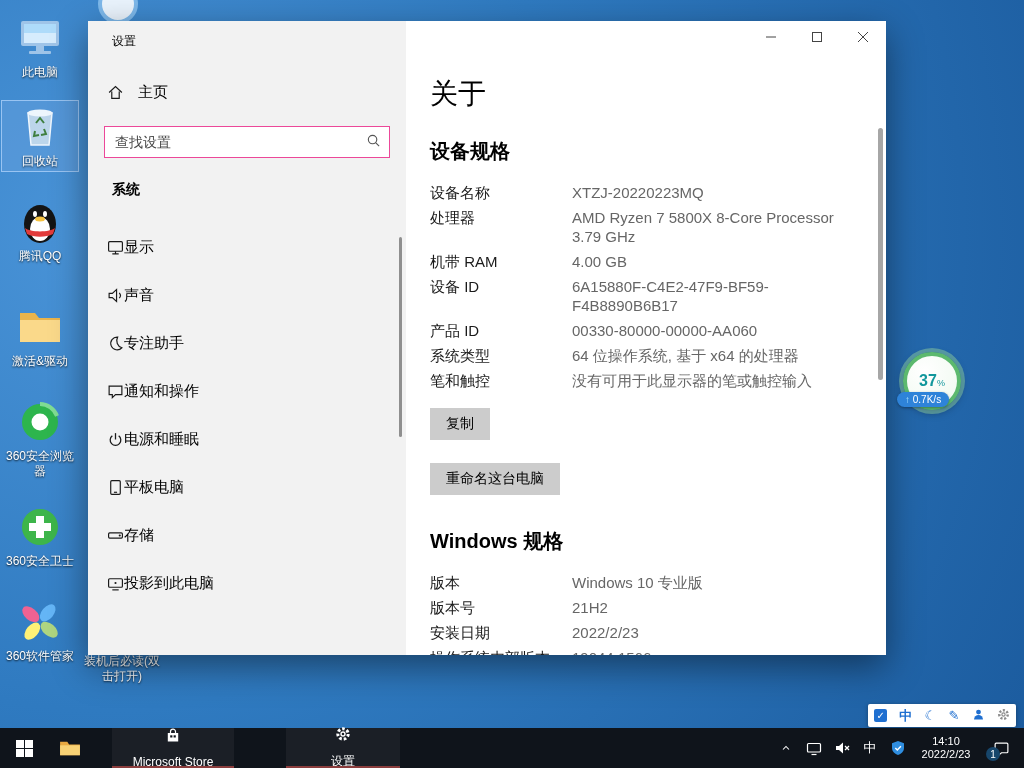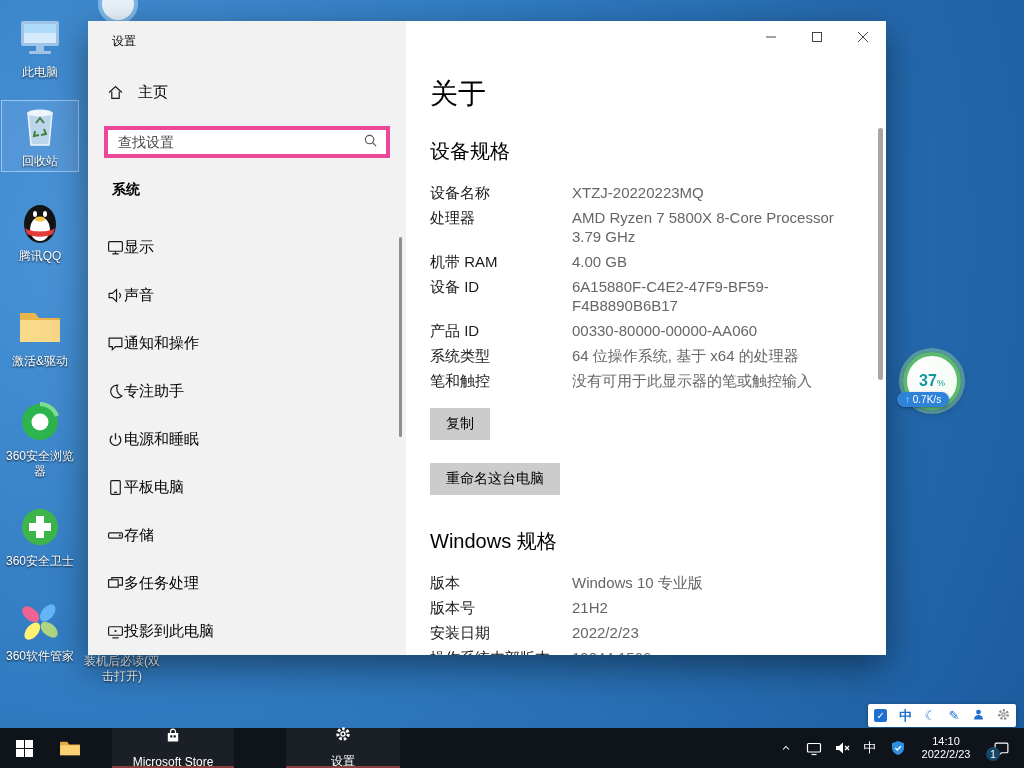--- a/index.html
+++ b/index.html
@@ -16,37 +16,37 @@
   .hidden-top-icon { position:absolute; left:98px; top:-16px; width:40px; height:40px; border-radius:50%;
     background:#eaf4fd; border:4px solid #7db8ea; z-index:1; }
 
   
   .win { position:absolute; left:88px; top:21px; width:798px; height:634px; z-index:50; display:flex;
     background:#fff; box-shadow:0 12px 34px rgba(0,0,0,.45); }
   .sidebar { width:318px; flex:none; background:#f2f2f2; position:relative; height:100%; overflow:hidden; }
   .win-title { position:absolute; left:24px; top:12px; font-size:12px; color:#000; }
   .home-row { position:absolute; left:18px; top:62px; display:flex; align-items:center; gap:14px; font-size:15px; color:#000; cursor:pointer; }
   .searchbox { position:absolute; left:16px; top:105px; width:286px; height:32px; background:#fff;
-    border:4px solid #ec4899; display:flex; align-items:center; padding:0 8px 0 10px; }
+    border:1px solid #ec4899; display:flex; align-items:center; padding:0 8px 0 10px; }
   .searchbox input { flex:1; border:none; outline:none; font-size:14px; color:#333; background:transparent;
     font-family:"Liberation Sans", sans-serif; }
   .searchbox input::placeholder { color:#333; opacity:.9; }
   .section-title { position:absolute; left:24px; top:160px; font-size:14px; font-weight:bold; color:#000; }
   .nav { position:absolute; left:0; top:202px; width:100%; }
   .nav-item { height:48px; display:flex; align-items:center; padding-left:18px; font-size:15px; color:#000; cursor:pointer; }
   .nav-ic { width:18px; height:18px; flex:none; display:flex; align-items:center; justify-content:center; }
   .side-scroll { position:absolute; right:4px; top:216px; width:3px; height:200px; background:#8f8f8f; border-radius:2px; }
 
   .content { flex:1; position:relative; height:100%; background:#fff; overflow:hidden; }
   .winbtns { position:absolute; top:0; right:0; display:flex; z-index:5; }
   .wbtn { width:46px; height:32px; display:flex; align-items:center; justify-content:center; cursor:pointer; }
 
   .page { padding:56px 40px 0 24px; }
   .page h1 { font-size:28px; font-weight:400; color:#000; line-height:34px; margin-bottom:28px; }
-  .page h2 { font-size:20px; font-weight:400; color:#000; line-height:24px; margin-bottom:20px; }
+  .page h2 { font-size:20px; font-weight:700; color:#000; line-height:24px; margin-bottom:20px; }
   .spec-row { display:flex; margin-bottom:6px; font-size:15px; line-height:19px; }
   .spec-label { width:142px; flex:none; color:#1a1a1a; }
   .spec-value { color:#666; white-space:pre-line; }
   .btn { display:inline-block; background:#cccccc; border:none; color:#000; font-size:14px; padding:7px 16px;
     font-family:"Liberation Sans", sans-serif; cursor:pointer; }
   .btn-copy { margin-top:12px; margin-bottom:0; }
   .btn-rename { margin-top:23px; margin-bottom:34px; }
   .main-scroll { position:absolute; right:3px; top:32px; bottom:2px; width:5px; }
   .main-thumb { position:absolute; top:75px; width:5px; height:252px; background:#a6a6a6; border-radius:3px; }
 
@@ -228,32 +228,32 @@
               <svg width="17" height="17" viewBox="0 0 16 16">
                 <path d="M2 6h3l4-3.5v11L5 10H2z" fill="none" stroke="#1a1a1a" stroke-width="1.1"></path>
                 <path d="M11.5 5.5a3.6 3.6 0 0 1 0 5" fill="none" stroke="#1a1a1a" stroke-width="1.1"></path>
               </svg>
             </span>
           <span>声音</span>
         </div>
         <div class="nav-item">
           <span class="nav-ic">
               <svg width="17" height="17" viewBox="0 0 16 16">
+                <path d="M10 2a6 6 0 1 0 4 10A7 7 0 0 1 10 2z" fill="none" stroke="#1a1a1a" stroke-width="1.1"></path>
+              </svg>
+            </span>
+          <span>专注助手</span>
+        </div>
+        <div class="nav-item">
+          <span class="nav-ic">
+              <svg width="17" height="17" viewBox="0 0 16 16">
                 <path d="M2 3h12v8H8l-3 2.8V11H2z" fill="none" stroke="#1a1a1a" stroke-width="1.1"></path>
               </svg>
             </span>
           <span>通知和操作</span>
-        </div>
-        <div class="nav-item">
-          <span class="nav-ic">
-              <svg width="17" height="17" viewBox="0 0 16 16">
-                <path d="M10 2a6 6 0 1 0 4 10A7 7 0 0 1 10 2z" fill="none" stroke="#1a1a1a" stroke-width="1.1"></path>
-              </svg>
-            </span>
-          <span>专注助手</span>
         </div>
         <div class="nav-item">
           <span class="nav-ic">
               <svg width="17" height="17" viewBox="0 0 16 16">
                 <path d="M8 2v6" stroke="#1a1a1a" stroke-width="1.2"></path>
                 <path d="M5 4.5a5 5 0 1 0 6 0" fill="none" stroke="#1a1a1a" stroke-width="1.2"></path>
               </svg>
             </span>
           <span>电源和睡眠</span>
         </div>
@@ -267,29 +267,20 @@
           <span>平板电脑</span>
         </div>
         <div class="nav-item">
           <span class="nav-ic">
               <svg width="17" height="17" viewBox="0 0 16 16">
                 <rect x="1.5" y="5.5" width="13" height="5" rx="1" fill="none" stroke="#1a1a1a" stroke-width="1.1"></rect>
                 <circle cx="12" cy="8" r="1" fill="#1a1a1a"></circle>
               </svg>
             </span>
           <span>存储</span>
-        </div>
-        <div class="nav-item">
-          <span class="nav-ic">
-              <svg width="17" height="17" viewBox="0 0 16 16">
-                <rect x="1.5" y="4.5" width="9" height="7" fill="none" stroke="#1a1a1a" stroke-width="1.1"></rect>
-                <path d="M4.5 4.5v-2h10v7h-4" fill="none" stroke="#1a1a1a" stroke-width="1.1"></path>
-              </svg>
-            </span>
-          <span>多任务处理</span>
         </div>
         <div class="nav-item">
           <span class="nav-ic">
               <svg width="17" height="17" viewBox="0 0 16 16">
                 <rect x="1.5" y="3.5" width="13" height="8" rx="1" fill="none" stroke="#1a1a1a" stroke-width="1.1"></rect>
                 <path d="M5 14h6" stroke="#1a1a1a" stroke-width="1.1"></path>
                 <circle cx="8" cy="7.5" r="1" fill="#1a1a1a"></circle>
               </svg>
             </span>
           <span>投影到此电脑</span>

